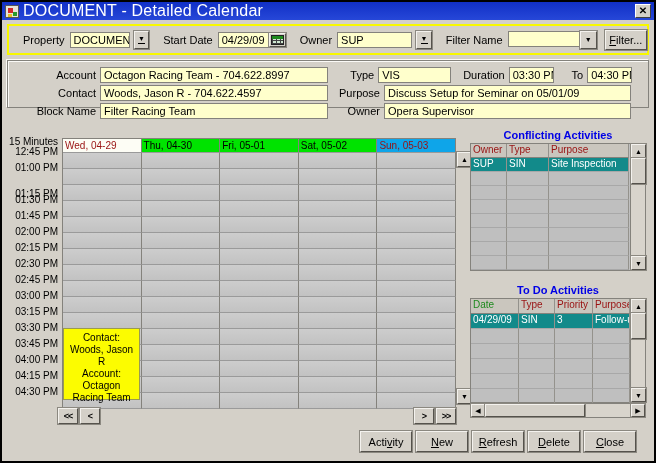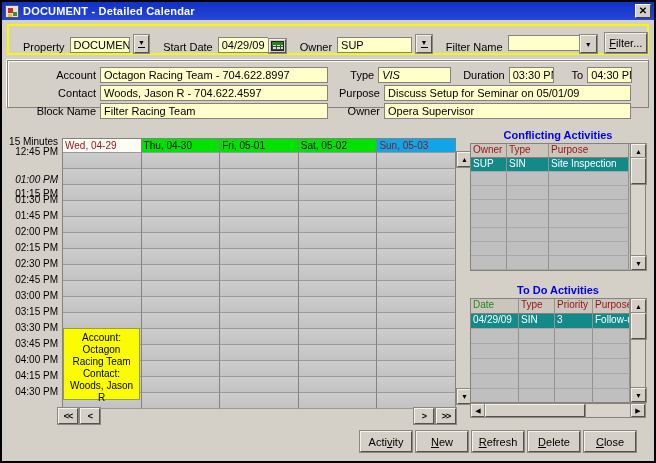--- a/index.html
+++ b/index.html
@@ -9,38 +9,38 @@
            box-shadow: inset 0 0 0 2px #000; overflow:hidden; }
 
   
   .titlebar{ position:absolute; left:2px; top:2px; right:2px; height:18px;
              background:linear-gradient(#1130C6,#2647D8); display:flex; align-items:center; padding:0 3px; }
   .app-icon{ width:14px; height:13px; margin-right:4px; position:relative; background:#E8E4D8; border:1px solid #555; }
   .app-icon i{ position:absolute; display:block; }
   .app-icon .r{ left:2px; top:2px; width:5px; height:5px; background:#D42A2A; }
   .app-icon .g{ left:7px; top:6px; width:4px; height:4px; background:#2A9A2A; }
   .app-icon .y{ left:2px; top:8px; width:4px; height:3px; background:#E8C020; }
-  .title-text{ color:#fff; font-weight:bold; font-size:11px; letter-spacing:.2px; }
+  .title-text{ color:#fff; font-weight:normal; font-size:16px; letter-spacing:.2px; }
   .close-btn{ margin-left:auto; width:16px; height:14px; background:#D4D0C8; border:1px solid;
               border-color:#fff #404040 #404040 #fff; font-size:10px; font-weight:bold; line-height:12px;
               text-align:center; cursor:default; }
 
   
   .btn3d{ background:#D4D0C8; border:1px solid; border-color:#F4F2EE #55524C #55524C #F4F2EE;
           box-shadow: 0 0 0 1px #8B8880; display:flex; align-items:center; justify-content:center; }
   .field{ background:#FFFFCC; border:1px solid #84827C; height:16px; padding:1px 3px; font-size:11px;
           white-space:nowrap; overflow:hidden; }
   .lbl{ white-space:nowrap; }
   .lov{ width:18px; height:18px; font-size:7px; }
   .lov .glyph{ border-bottom:1px solid #000; padding-bottom:1px; line-height:6px; }
   .arrow{ font-size:7px; line-height:7px; }
 
   
   .toolbar{ position:absolute; left:7px; top:24px; width:642px; height:31px; border:2px solid #F8F800;
-            display:flex; align-items:flex-end; }
+            display:flex; align-items:center; }
   .toolbar .lbl{ margin:0 5px 0 14px; }
   .cal-btn{ width:20px; height:14px; padding:0; margin-left:1px; }
   .cal-glyph{ width:13px; height:10px; border:1px solid #222; background:
       repeating-linear-gradient(90deg,#444 0 1px,transparent 1px 4px),
       repeating-linear-gradient(0deg,#444 0 1px,transparent 1px 3px), #cfe8cf; position:relative; }
   .cal-glyph::before{ content:""; position:absolute; left:0; top:0; right:0; height:3px; background:#1E8A1E; }
   .combo{ display:flex; }
   .combo .field{ width:72px; border-right:none; }
   .combo-arrow{ width:17px; height:18px; }
 
@@ -48,21 +48,21 @@
   .info{ position:absolute; left:7px; top:60px; width:642px; height:48px;
          border:1px solid #84827C; box-shadow:1px 1px 0 #FBFAF7 inset, -1px -1px 0 #FBFAF7; 
          display:flex; padding:4px 6px; }
   .irow{ display:flex; align-items:center; margin:1px 0; height:17px; }
   .info .lbl{ text-align:right; margin-right:4px; }
   .col-l{ width:318px; }
   .col-l .lbl{ width:82px; }
   .col-l .field{ width:228px; }
   .col-r{ width:300px; }
   .col-r .lbl{ width:48px; }
-  .fw-type{ width:82px;font-style:italic; } .fw-dur{ width:50px; } .fw-to{ width:50px; } .fw-wide{ width:247px; }
+  .fw-type{ width:82px; } .fw-dur{ width:50px; } .fw-to{ width:50px; } .fw-wide{ width:247px; }
   .lbl-dur{ width:52px !important; margin-left:8px; } .lbl-to{ width:20px !important; margin-left:12px; }
 
   
   .time-col{ position:absolute; left:0; top:136px; width:60px; height:270px; }
   .time-col div{ position:absolute; right:2px; font-size:10px; white-space:nowrap; }
 
   
   .grid{ position:absolute; left:62px; top:138px; width:394px; height:270px;
          display:grid; grid-template-columns:repeat(5,1fr); grid-template-rows:14px repeat(16,16px);
          border-left:1px solid #84827C; border-top:1px solid #84827C; background:#C6C6C6; }
@@ -179,21 +179,21 @@
       <div class="irow">
           <span class="lbl">Owner</span>
           <span class="field fw-wide">Opera Supervisor</span>
         </div>
     </div>
   </div>
 
   <div class="time-col" id="time-col">
     <div style="top:0">15 Minutes</div>
   <div style="top: 10px;">12:45 PM</div>
-      <div style="top: 38px; font-style: italic;">01:00 PM</div>
+      <div style="top: 26px;">01:00 PM</div>
       <div style="top: 32px; margin-top: 20px;">01:15 PM</div>
       <div style="top: 58px;">01:30 PM</div>
       <div style="top: 74px;">01:45 PM</div>
       <div style="top: 90px;">02:00 PM</div>
       <div style="top: 106px;">02:15 PM</div>
       <div style="top: 122px; margin-left: 44px;">02:30 PM</div>
       <div style="top: 138px;">02:45 PM</div>
       <div style="top: 154px;">03:00 PM</div>
       <div style="top: 170px;">03:15 PM</div>
       <div style="top: 186px;">03:30 PM</div>
@@ -285,22 +285,22 @@
       <div class="gcell"></div>
       <div class="gcell"></div>
       <div class="gcell"></div>
       <div class="gcell"></div>
       <div class="gcell"></div>
       <div class="gcell"></div>
       <div class="gcell"></div>
     </div>
 
   <div class="event-note" id="event-note">
+      <div>Contact: Woods, Jason R</div>
       <div>Account: Octagon Racing Team</div>
-      <div>Contact: Woods, Jason R</div>
     </div>
 
   <span class="btn3d gscroll gscroll-up">▲</span>
   <span class="btn3d gscroll gscroll-down">▼</span>
 
   <button class="btn3d nav-btn" style="left:58px">&lt;&lt;</button>
   <button class="btn3d nav-btn" style="left:80px">&lt;</button>
   <button class="btn3d nav-btn" style="left:414px">&gt;</button>
   <button class="btn3d nav-btn" style="left:436px">&gt;&gt;</button>
 

